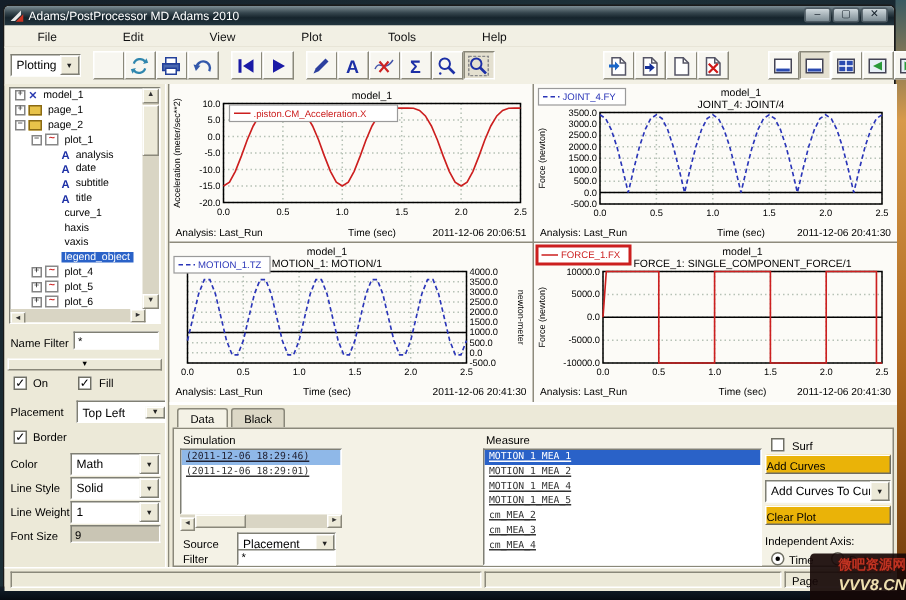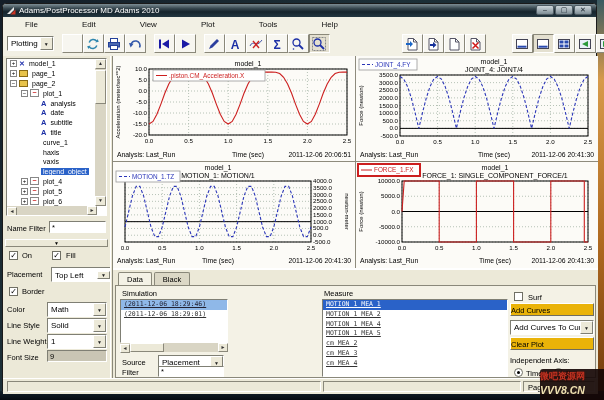--- a/index.html
+++ b/index.html
@@ -103,21 +103,21 @@
        font-size:7.5px;box-sizing:border-box;padding-top:2px;color:#000;}
   .radio{width:9px;height:9px;border-radius:50%;border:1px solid #6f6f64;background:#fff;
        box-sizing:border-box;display:inline-block;vertical-align:-2px;}
   .radio.sel::after{content:"";display:block;width:3px;height:3px;background:#000;border-radius:50%;margin:2px auto;}
   
   .statusbar{position:absolute;left:0;top:374px;width:595px;height:15px;background:#ece9d8;border-top:1px solid #fff;}
   .sseg{position:absolute;top:2px;height:11px;border:1px solid;border-color:#8a887a #fff #fff #8a887a;
        box-sizing:border-box;font-size:7.5px;padding:1px 4px;color:#000;}
   
   .wmark{position:absolute;right:0;bottom:0;width:64px;height:31px;background:rgba(22,8,6,0.92);
-       border-radius:3px 0 0 0;text-align:left;z-index:50;}
+       border-radius:3px 0 0 0;text-align:right;z-index:50;}
   .wm1{font-size:9px;font-weight:bold;color:#c03322;line-height:14px;white-space:nowrap;
        text-shadow:0 0 2px #5a0d06;}
   .wm2{font-size:10.5px;font-weight:bold;font-style:italic;color:#efe0b0;line-height:14px;white-space:nowrap;}
 </style>
 </head>
 <body>
 
 <div class="desk-right"></div>
 <div class="desk-bottom"></div>
 

